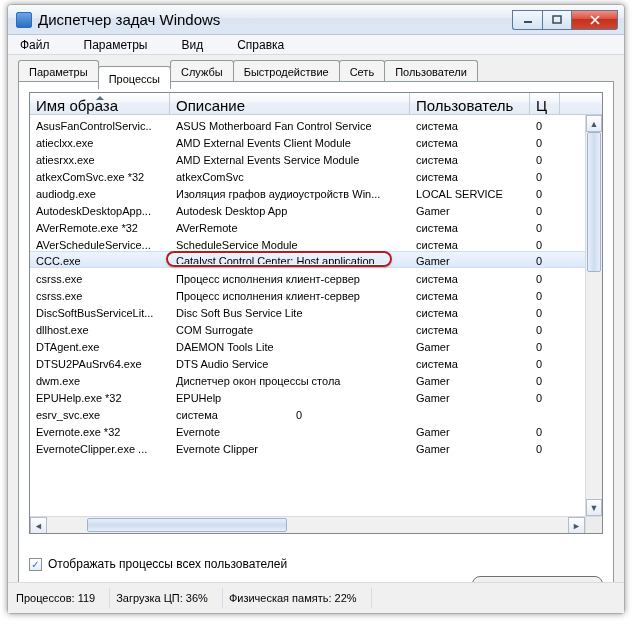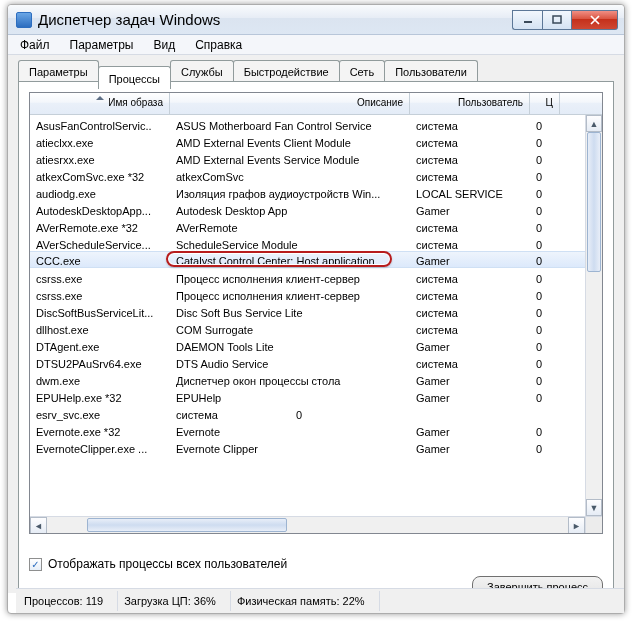--- a/index.html
+++ b/index.html
@@ -36,21 +36,21 @@
     display:flex; align-items:center; justify-content:center;
     font-size:11px; color:#3a4a5a; }
   .winbtn.min { border-radius:0 0 0 3px; border-right:none; }
   .winbtn.max { }
   .winbtn.close { width:46px; border-radius:0 0 3px 0; border-left:none;
     background:linear-gradient(to bottom,#f08f84 0%,#d9523f 45%,#c5301b 46%,#cf4833 100%);
     color:#fff; font-weight:bold; }
   .winbtn svg { display:block; }
   
   .menubar { height:20px; background:#f4f6fa; border-bottom:1px solid #d6dbe4;
-    display:flex; align-items:center; padding:0 4px; gap:4px; }
+    display:flex; align-items:center; padding:0 4px; gap:18px; }
   .menuitem { padding:2px 8px; cursor:default; }
   
   .client { position:absolute; top:50px; bottom:20px; left:0; right:0;
     background:#f0f0f0; padding:4px 10px 0 10px; }
   
   .tabbar { display:flex; align-items:flex-end; height:22px; position:relative; z-index:2; }
   .tab { height:21px; padding:2px 10px 0 10px;
     border:1px solid #919b9c; background:#f4f4f4;
     border-bottom:none; margin-right:-1px;
     border-radius:3px 3px 0 0; font-size:11px;
@@ -58,21 +58,21 @@
   .tab.active { background:#fff; height:23px; position:relative; top:8px; z-index:3; }
   .tabpane { border:1px solid #919b9c; background:#fff;
     height:508px; position:relative; padding:10px; }
   
   .lv { position:absolute; top:10px; left:10px; right:10px; height:442px;
     border:1px solid #828790; background:#fff; font-size:11px; overflow:hidden; }
   .lvhead { display:flex; height:22px;
     background:linear-gradient(to bottom,#fff,#f3f6fb 45%,#eaf0f9 46%,#e4ecf7);
     border-bottom:1px solid #c5cfd8; }
   .lvh { padding:4px 6px 8px 6px; border-right:1px solid #c5cfd8;
-    font-size:10px; white-space:nowrap; overflow:hidden; position:relative;text-align:right; }
+    font-size:15px; white-space:nowrap; overflow:hidden; position:relative; }
   .lvh.sort::after { content:""; position:absolute; top:3px; left:50%; margin-left:-4px;
     border-left:4px solid transparent; border-right:4px solid transparent;
     border-bottom:4px solid #5e6f86; }
   .lvbody { position:absolute; top:22px; left:0; right:17px; bottom:17px; overflow:hidden; }
   .lvrow { display:flex; height:17px; align-items:flex-end; white-space:nowrap; }
   .lvrow.selected { background:#f2f6fd;
     background:linear-gradient(to bottom,#eef4fc,#dce9fb);
     border-top:1px solid #cfe0f4; border-bottom:1px solid #cfe0f4; height:17px; }
   .cell { padding:0 6px; overflow:hidden; text-overflow:ellipsis; }
   .c-img { width:140px; } .c-desc { width:240px; } .c-user { width:120px; } .c-cpu { width:30px; }
@@ -102,21 +102,21 @@
   .bottombar { position:absolute; left:10px; right:10px; bottom:10px; height:28px;
     display:flex; align-items:center; }
   .chk { display:flex; align-items:center; gap:6px; }
   .chkbox { width:13px; height:13px; border:1px solid #8e8f8f;
     background:linear-gradient(to bottom,#fff,#e6eef8);
     display:flex; align-items:center; justify-content:center; font-size:10px; color:#2c6dbf; }
   .btn { margin-left:auto; height:22px; padding:0 14px;
     border:1px solid #707070; background:linear-gradient(to bottom,#f2f2f2,#e3e3e3);
     font-size:11px; border-radius:8px; display:flex; align-items:center;margin-top:45px; }
   
-  .statusbar { position:absolute; bottom:0; left:8px; right:0; height:25px;
+  .statusbar { position:absolute; bottom:0; left:0; right:0; height:31px;
     background:#f0f0f0; border-top:1px solid #d6dbe4;
     display:flex; align-items:center; font-size:11px; padding:0 8px; gap:0; }
   .stat { padding:0 14px 0 6px; border-right:1px solid #d6dbe4; height:20px;
     display:flex; align-items:center; }
   .statusbar .stat:first-child { padding-left:0; }
   
   .callout { position:absolute; border:2px solid #b71c1c;
     border-radius:12px; pointer-events:none;
     box-shadow:0 1px 2px rgba(0,0,0,.2), inset 0 0 0 1px #fff; }
 </style>

